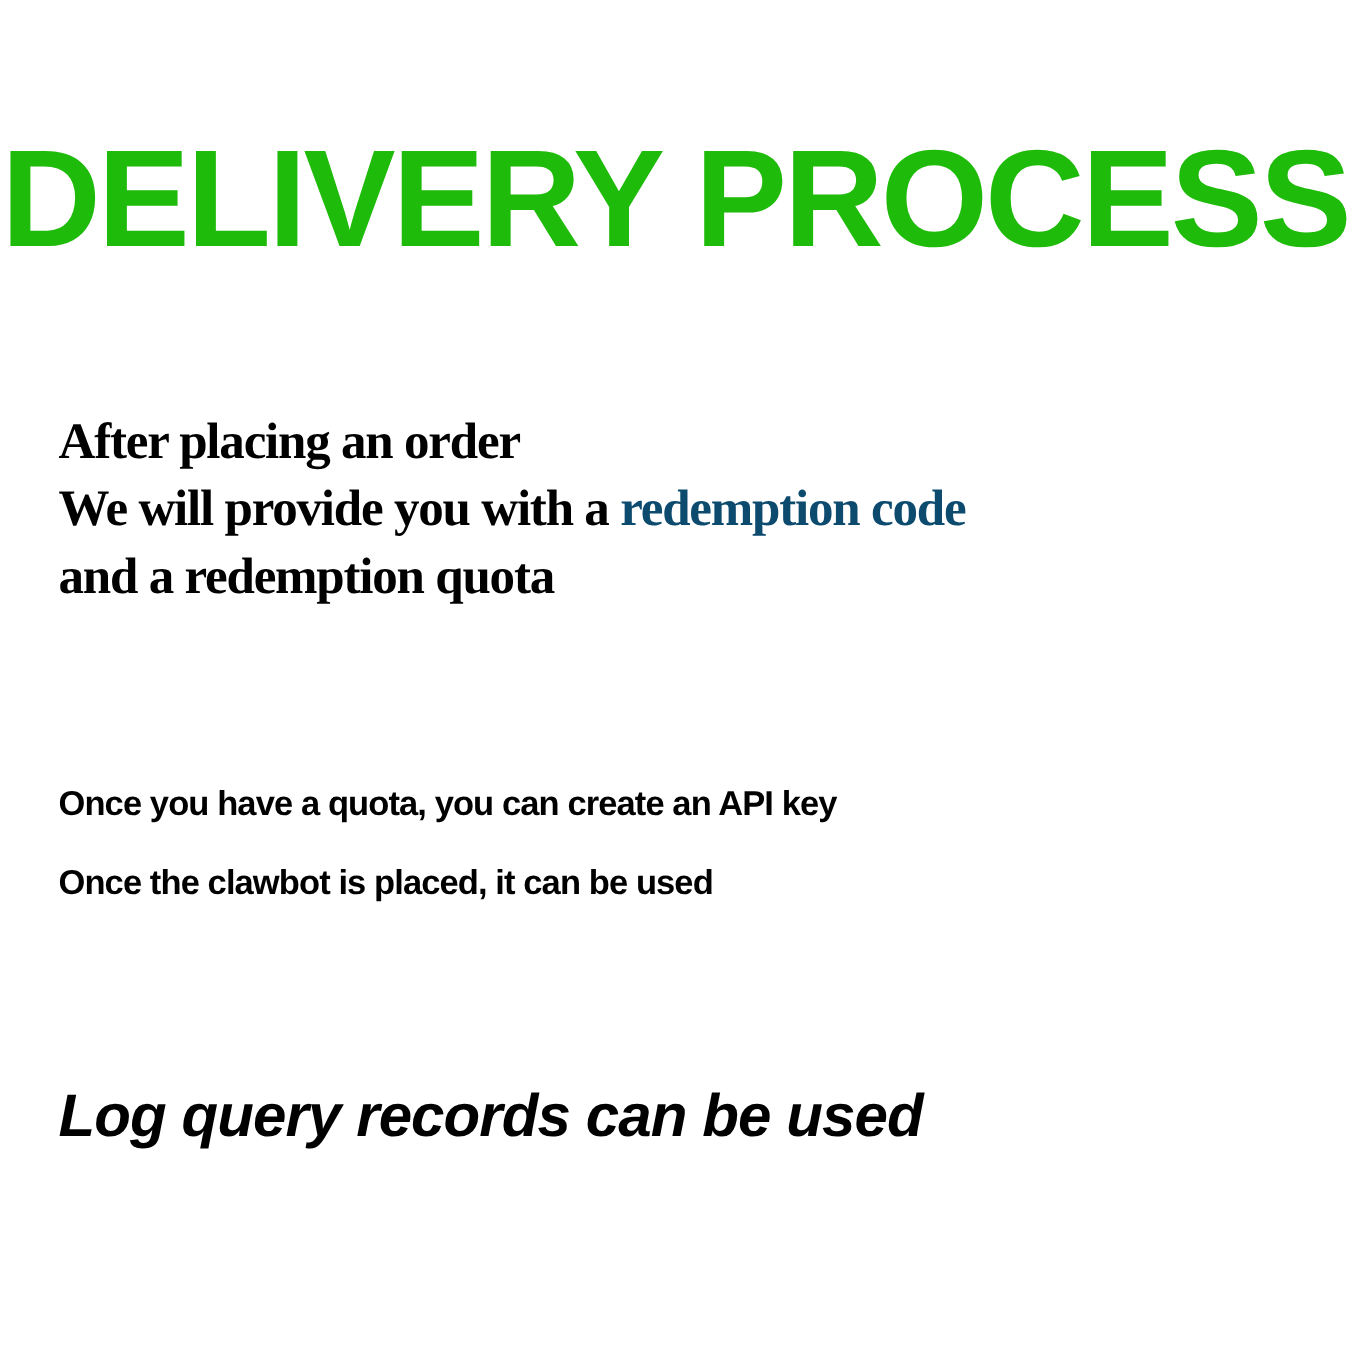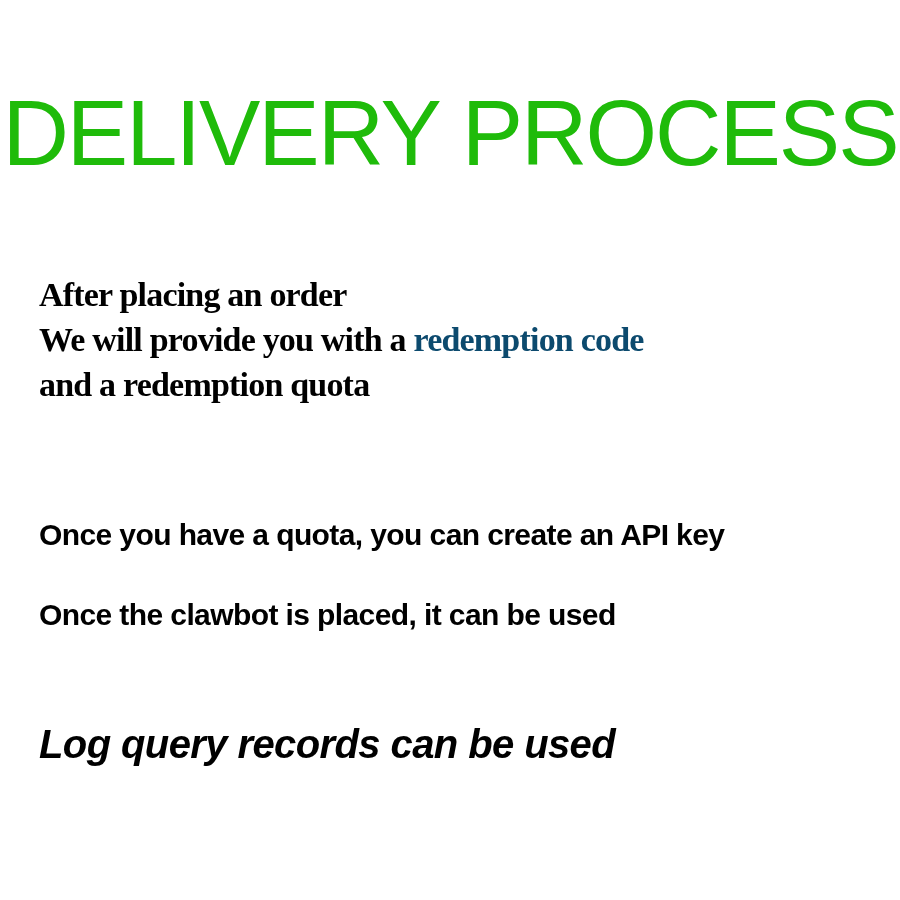--- a/index.html
+++ b/index.html
@@ -15,47 +15,47 @@
       font-family: "Liberation Sans", "DejaVu Sans", sans-serif;
       color: #000000;
     }
     .title {
       position: absolute;
       left: 0;
       top: 78px;
       width: 900px;
       text-align: center;
       font-size: 92px;
-      font-weight: normal;
+      font-weight: bold;
       letter-spacing: -2px;
       line-height: 110px;
       color: #1fbb0a;
       white-space: nowrap;
     }
     .block {
       position: absolute;
       left: 39px;
       font-weight: bold;
       white-space: nowrap;
     }
     .intro {
       top: 272px;
       font-size: 34px;
       line-height: 45px;
       letter-spacing: -0.8px;
     }
     .intro .line { display: block; font-family: Liberation Serif, serif; }
     .accent { color: #0c4a6e; }
     .step {
-      font-size: 30px;
+      font-size: 23px;
       line-height: 40px;
       letter-spacing: -0.6px;
     }
     .step-1 { top: 515px; }
-    .step-2 { top: 595px; }
+    .step-2 { top: 568px; }
     .step-3 { top: 724px; font-size: 40px; font-style: italic; }
   </style>
 </head>
 <body>
 
 <div class="title">DELIVERY PROCESS</div>
 
 <div class="block intro">
   <span class="line">After placing an order</span>
   <span class="line"><span>We will provide you with a </span><span class="accent">redemption code</span></span>

